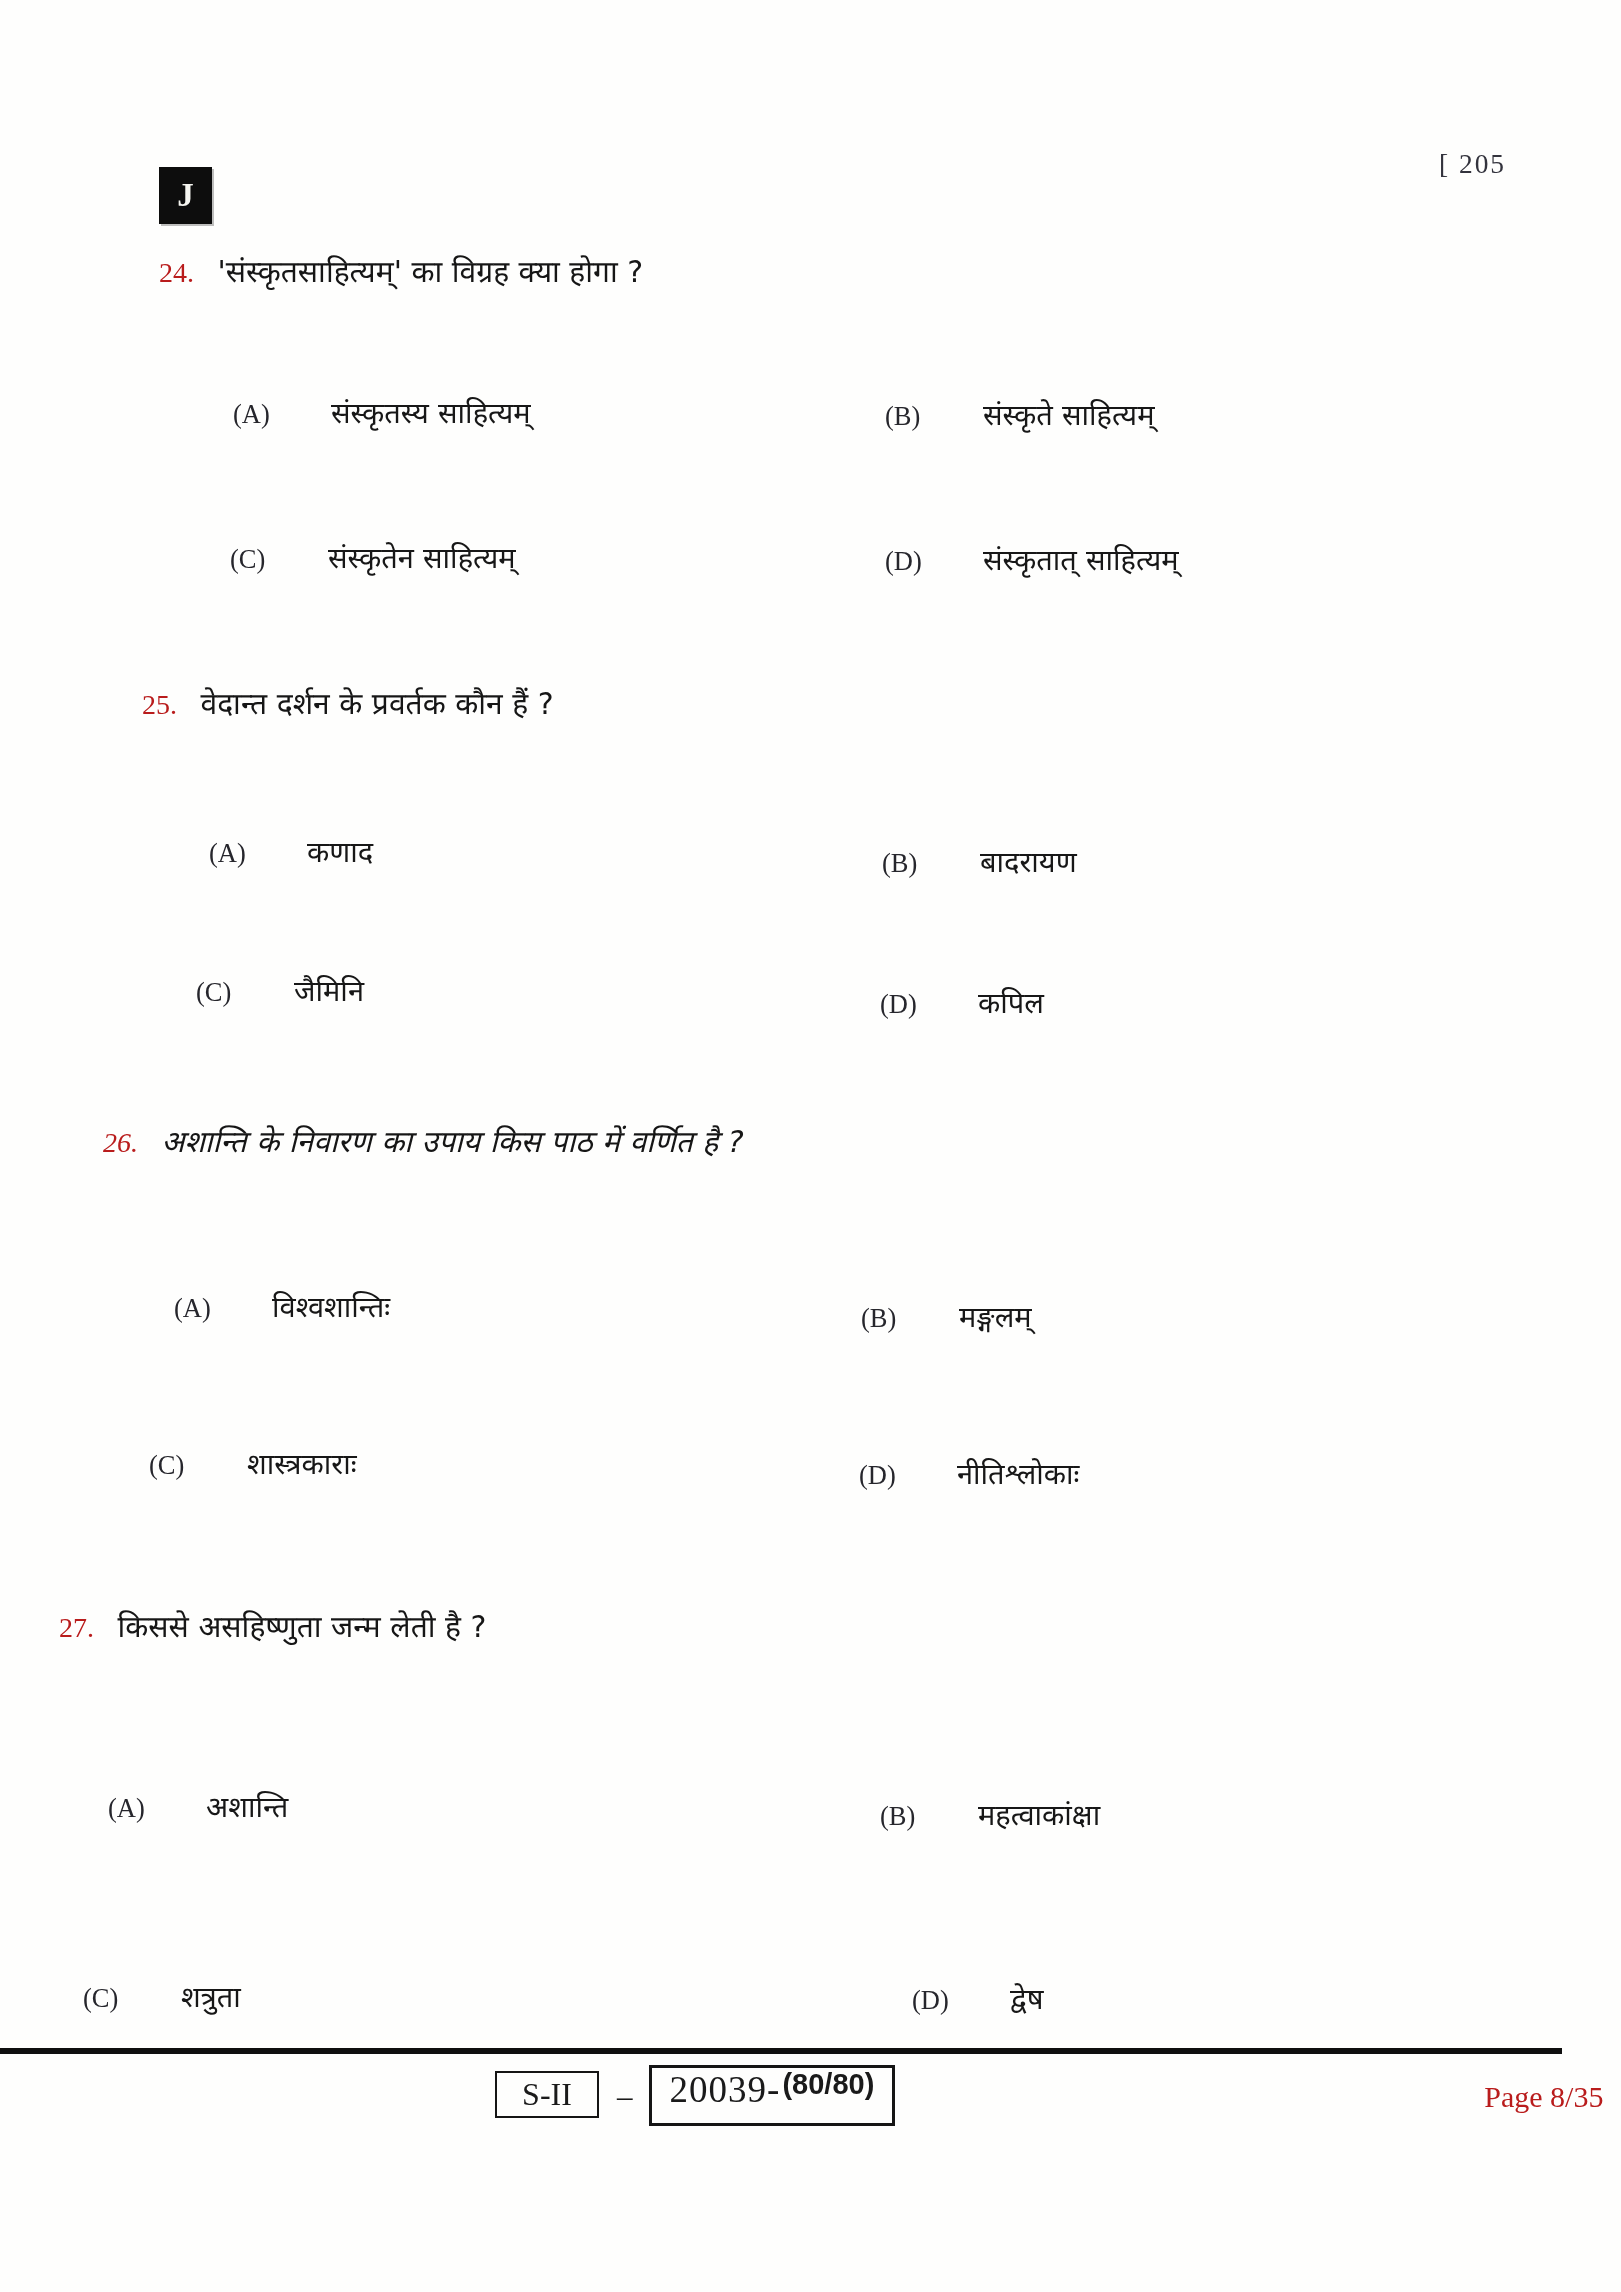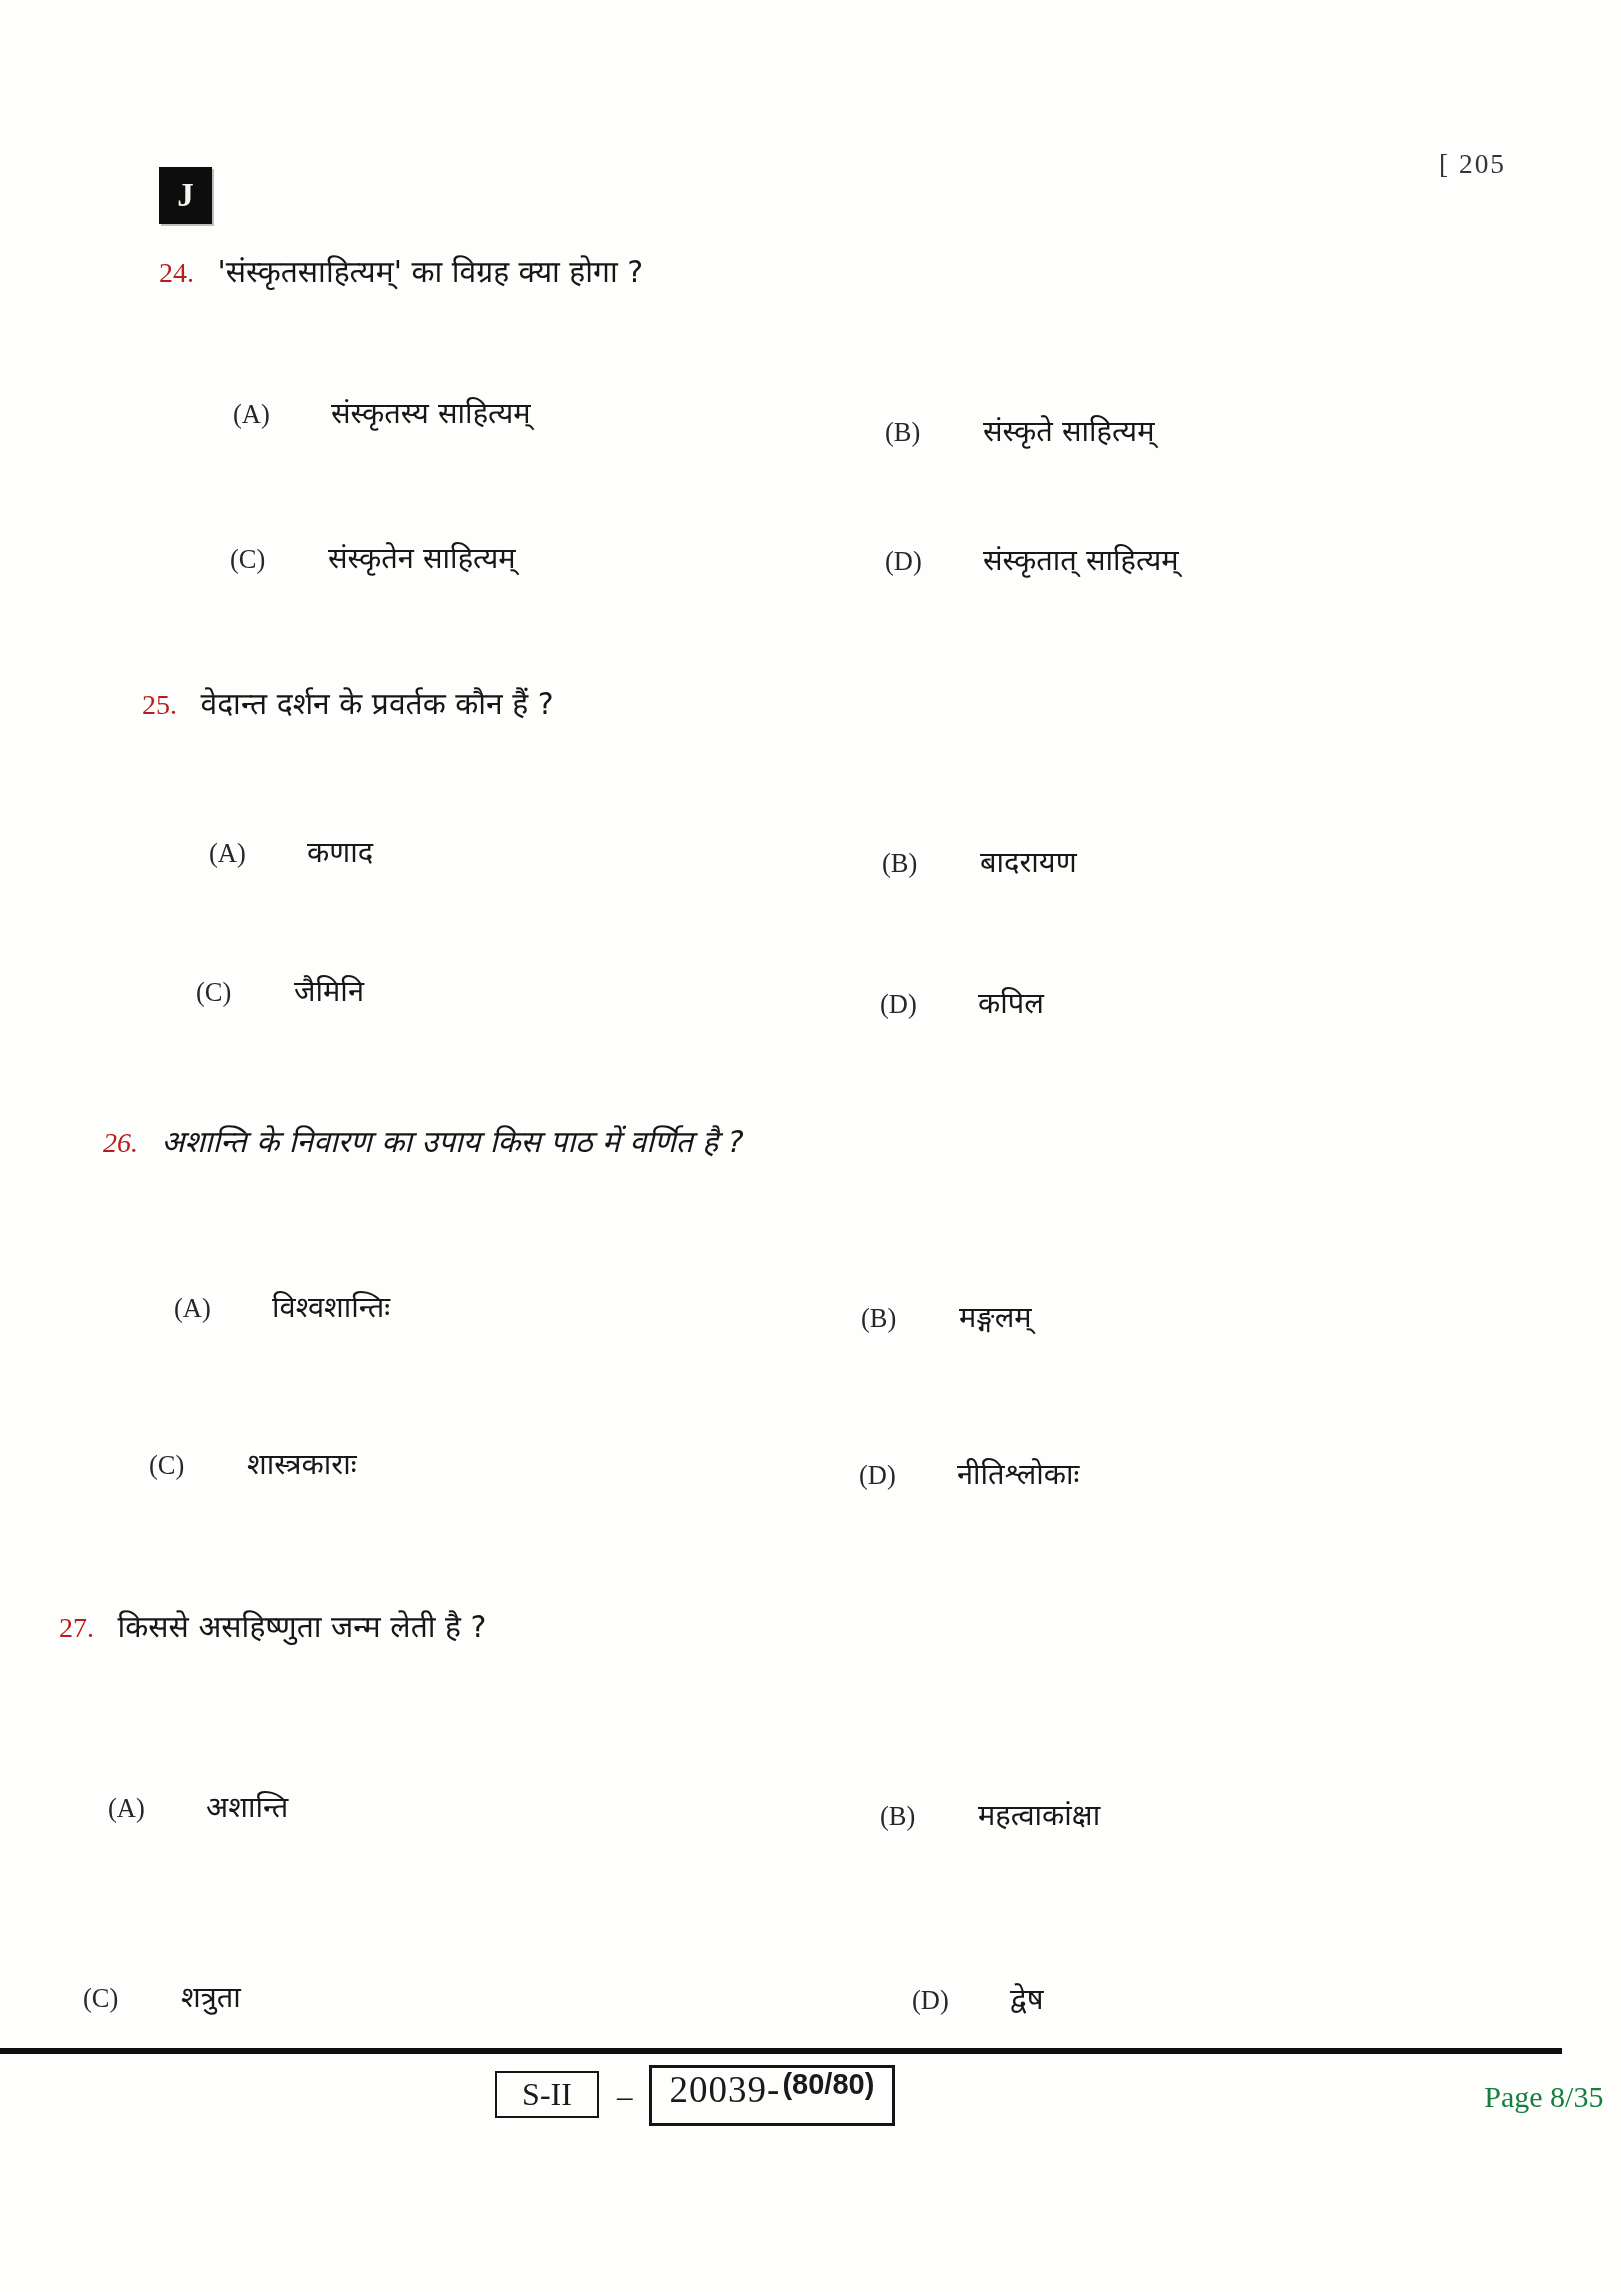--- a/index.html
+++ b/index.html
@@ -80,40 +80,40 @@
     font-family:"Liberation Serif", serif;
     font-size:37px;letter-spacing:1px;
   }
   .footer-code-suffix{
     font-family:"Liberation Sans", sans-serif;
     font-weight:bold;font-size:29px;margin-left:2px;
   }
   .footer-page{
     position:absolute;right:17.6px;top:2080px;
     font-family:"Liberation Serif", serif;
-    font-size:30px;color:#15803d;
+    font-size:30px;color:#b91c1c;
   }
 </style>
 </head>
 <body>
 
 <div class="page">
 
   <div class="booklet-badge">
     <span>J</span>
   </div>
   <div class="corner-number">[ 205</div>
 
   <div class="q-line" style="left:159px;top:250px;">
     <span class="q-num">24.</span><span class="q-text">'संस्कृतसाहित्यम्' का विग्रह क्या होगा ?</span>
   </div>
   <div class="opt" style="left:233px;top:392px;">
     <span class="opt-label">(A)</span><span class="opt-text">संस्कृतस्य साहित्यम्</span>
   </div>
-  <div class="opt" style="left:885px;top:394px;margin-top:16px;">
+  <div class="opt" style="left:885px;top:394px;">
     <span class="opt-label">(B)</span><span class="opt-text">संस्कृते साहित्यम्</span>
   </div>
   <div class="opt" style="left:230px;top:537px;">
     <span class="opt-label">(C)</span><span class="opt-text">संस्कृतेन साहित्यम्</span>
   </div>
   <div class="opt" style="left:885px;top:539px;">
     <span class="opt-label">(D)</span><span class="opt-text">संस्कृतात् साहित्यम्</span>
   </div>
 
   <div class="q-line" style="left:142px;top:682px;">

